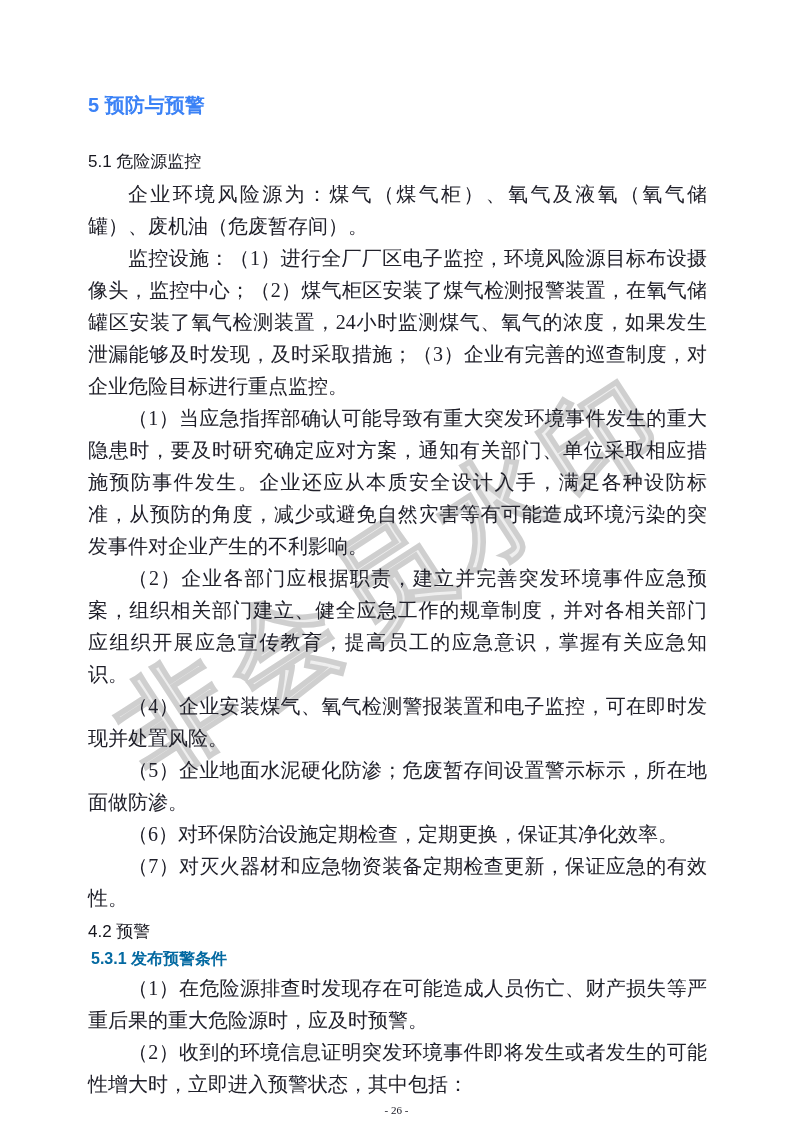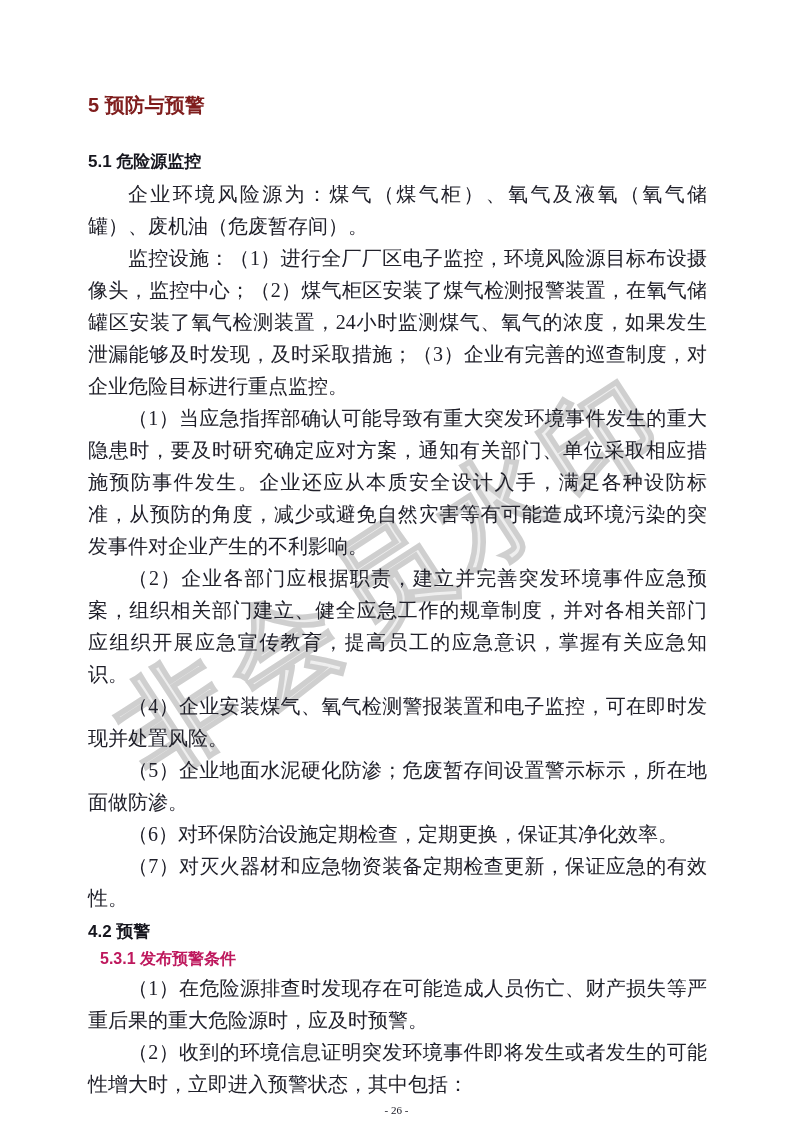--- a/index.html
+++ b/index.html
@@ -20,37 +20,37 @@
     position: relative;
     z-index: 1;
     padding: 92px 86px 0 88px;
   }
   .h1 {
     font-family: "Liberation Sans", "DejaVu Sans", sans-serif;
     font-size: 20px;
     font-weight: bold;
     line-height: 26px;
     margin: 0 0 33px 0;
-    color: #7f1d1d;
+    color: #3b82f6;
   }
   .h2 {
     font-family: "Liberation Sans", "DejaVu Sans", sans-serif;
     font-size: 17px;
-    font-weight: bold;
+    font-weight: normal;
     line-height: 22px;
     margin: 7px 0 5px 0;
     color: #16161e;
   }
   .h3 {
     font-family: "Liberation Sans", "DejaVu Sans", sans-serif;
     font-size: 16px;
     font-weight: bold;
     line-height: 21px;
-    margin: 5px 0 3px 12px;
-    color: #be185d;
+    margin: 5px 0 3px 3px;
+    color: #0369a1;
   }
   .para {
     font-size: 20px;
     line-height: 32px;
     text-align: justify;
     text-indent: 2em;
     color: #20202a;
   }
   .watermark {
     position: absolute;

